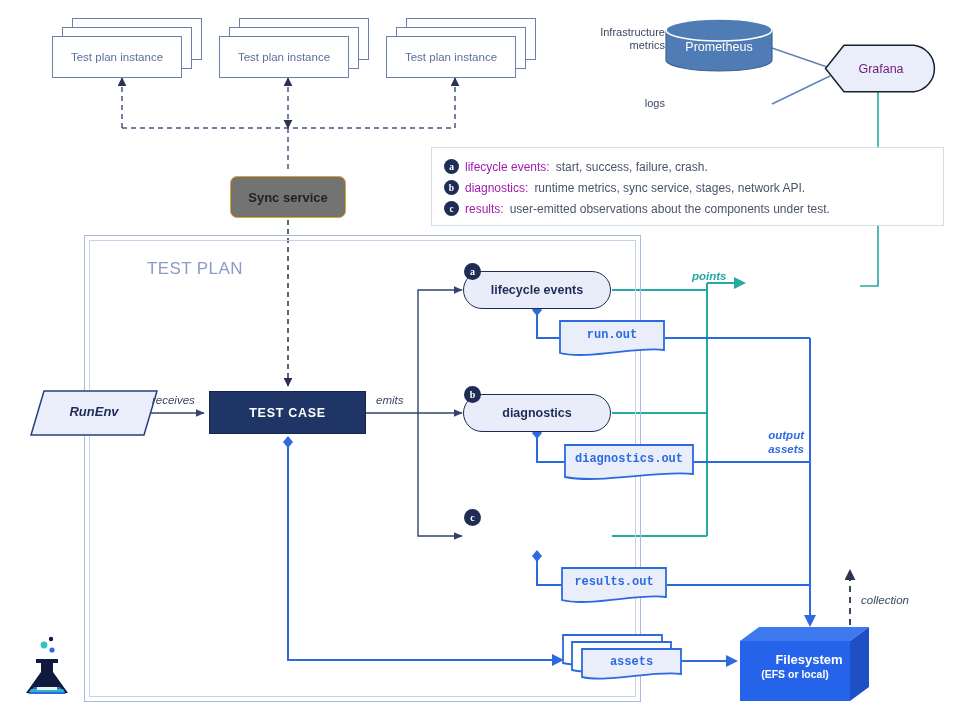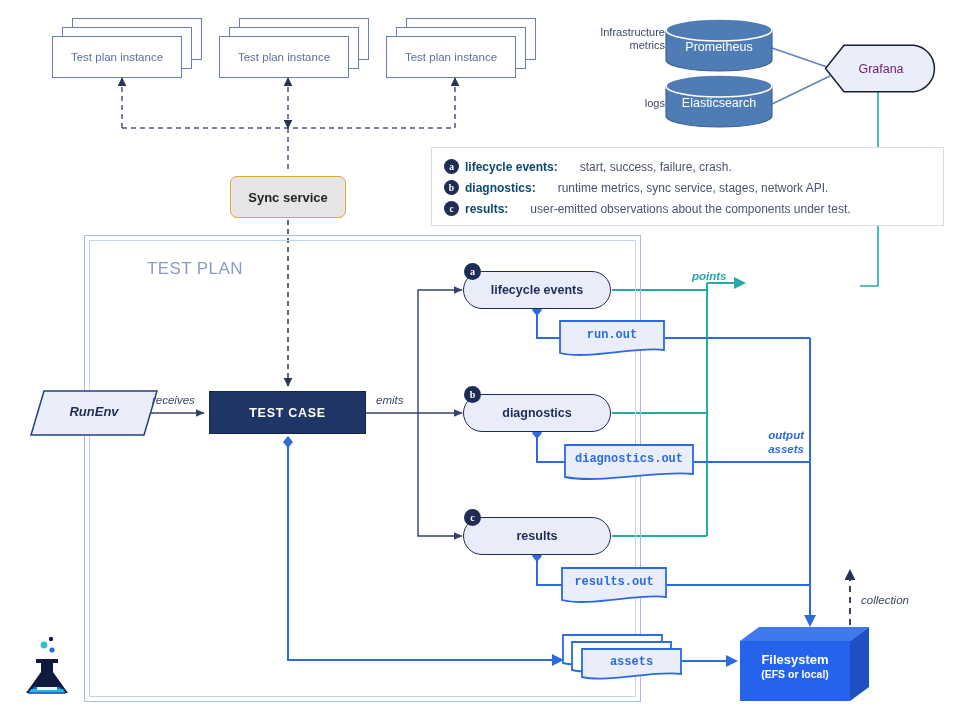--- a/index.html
+++ b/index.html
@@ -30,21 +30,21 @@
 
   
   #legend{position:absolute;left:431px;top:147px;width:513px;height:79px;
           background:#fff;border:1px solid #d6dce8;box-sizing:border-box;
           padding:8px 0 0 12px;}
   .lg-row{display:flex;align-items:center;height:21px;font-size:12px;color:#49546b;}
   .badge{width:15px;height:15px;border-radius:50%;background:#1f2d54;color:#fff;
          font-size:9.5px;font-weight:bold;display:flex;align-items:center;
          justify-content:center;margin-right:6px;flex:0 0 15px;
          font-family:"Liberation Serif",serif;}
-  .lg-key{font-weight:bold;color:#0c4a6e;margin-right:22px;}
+  .lg-key{font-weight:normal;color:#a21caf;margin-right:6px;}
 
   
   #frame-outer{position:absolute;left:84px;top:235px;width:557px;height:467px;
                border:1.4px solid #a9bbdd;box-sizing:border-box;}
   #frame-inner{position:absolute;left:89px;top:240px;width:547px;height:457px;
                border:1.4px solid #c4d2ea;box-sizing:border-box;background:transparent;}
   #frame-title{position:absolute;left:106px;top:258px;width:170px;
                font-size:17px;line-height:22px;color:#8a9cc2;letter-spacing:.4px;margin-left:41px;}
 
   
@@ -52,21 +52,21 @@
   #runenv .lbl{position:absolute;left:0;top:14px;width:100%;text-align:center;
                font-size:13px;font-weight:bold;font-style:italic;color:#1f2d54;}
 
   
   #testcase{position:absolute;left:209px;top:391px;width:157px;height:43px;
             background:#1f3566;border:1.3px solid #16264b;box-sizing:border-box;
             color:#fff;font-size:12.5px;font-weight:bold;letter-spacing:.7px;}
 
   
   #sync{position:absolute;left:230px;top:176px;width:116px;height:42px;
-        background:#e5e5e5;border:1.3px solid #dba828;border-radius:7px;
+        background:#737373;border:1.3px solid #dba828;border-radius:7px;
         box-sizing:border-box;font-size:13px;font-weight:bold;color:#22241f;}
 
   
   .pill{position:absolute;height:38px;background:#e9edfa;border:1.6px solid #1f2d54;
         border-radius:19px;box-sizing:border-box;font-size:12.5px;font-weight:bold;
         color:#1f2d54;}
   .pill-badge{position:absolute;width:17px;height:17px;border-radius:50%;
               background:#1f2d54;color:#fff;font-size:10px;font-weight:bold;
               display:flex;align-items:center;justify-content:center;
               font-family:"Liberation Serif",serif;z-index:6;}
@@ -74,21 +74,21 @@
   
   .doc{position:absolute;}
   .doc .lbl{position:absolute;left:0;top:8px;width:100%;text-align:center;
             font-family:"Liberation Mono",monospace;font-size:12px;font-weight:bold;
             color:#2b6ae0;}
   .docstack{position:absolute;}
 
   
   #fsbox{position:absolute;left:740px;top:627px;width:130px;height:75px;}
   #fsbox .t1{position:absolute;left:0;top:25px;width:110px;text-align:center;
-             color:#fff;font-size:13px;font-weight:bold;}
+             color:#fff;font-size:13px;font-weight:bold;padding-left:14px;}
   #fsbox .t2{position:absolute;left:0;top:41px;width:110px;text-align:center;
              color:#fff;font-size:10.5px;font-weight:bold;}
 
   
   .elabel{position:absolute;font-size:11.5px;font-style:italic;color:#3b4762;
           white-space:nowrap;}
   .elabel.teal{color:#1fa8a0;font-weight:bold;}
   .elabel.blue{color:#2b6ae0;font-weight:bold;text-align:right;}
   .slabel{position:absolute;font-size:11px;color:#3b4762;text-align:right;
           line-height:13px;white-space:nowrap;}
@@ -218,27 +218,20 @@
   </div>
 
   <div class="cyl" style="left:664px;top:18px;width:110px;height:54px;">
     <svg width="110" height="54" viewBox="0 0 110 54">
       <path d="M2,12 L2,42 A53,11 0 0 0 108,42 L108,12 Z" fill="#4f7cb5" stroke="#3d6496" stroke-width="1.2"></path>
       <ellipse cx="55" cy="12" rx="53" ry="11" fill="#4f7cb5" stroke="#fff" stroke-width="1.6"></ellipse>
     </svg>
     <div class="lbl" style="top:22px;">Prometheus</div>
   </div>
 
-  <div class="cyl" style="left:664px;top:74px;width:110px;height:54px;">
-    <svg width="110" height="54" viewBox="0 0 110 54">
-      <path d="M2,12 L2,42 A53,11 0 0 0 108,42 L108,12 Z" fill="#4f7cb5" stroke="#3d6496" stroke-width="1.2"></path>
-      <ellipse cx="55" cy="12" rx="53" ry="11" fill="#4f7cb5" stroke="#fff" stroke-width="1.6"></ellipse>
-    </svg>
-    <div class="lbl" style="top:22px;">Elasticsearch</div>
-  </div>
 
   <div class="grafana" style="left:824px;top:44px;width:114px;height:49px;">
     <svg width="114" height="49" viewBox="0 0 114 49">
       <path d="M90,1.2 A23.5,23.5 0 0 1 90,47.8 L20,47.8 L1.5,24.5 L20,1.2 Z" fill="#eaeefb" stroke="#17202e" stroke-width="1.5"></path>
     </svg>
     <div class="lbl" style="top:18px;">Grafana</div>
   </div>
 
   <div id="legend">
     <div class="lg-row">
@@ -282,23 +275,20 @@
   <div class="pill node" style="left:463px;top:271px;width:148px;">
     <span>lifecycle events</span>
   </div>
   <div class="pill-badge" style="left:464px;top:263px;">a</div>
 
   <div class="pill node" style="left:463px;top:394px;width:148px;">
     <span>diagnostics</span>
   </div>
   <div class="pill-badge" style="left:464px;top:386px;">b</div>
 
-  <div class="pill node" style="left:463px;top:517px;width:148px;">
-    <span>results</span>
-  </div>
   <div class="pill-badge" style="left:464px;top:509px;">c</div>
 
   <div class="doc" style="left:559px;top:320px;width:106px;height:38px;">
     <svg width="106" height="38" viewBox="0 0 106 38">
       <path d="M1,1 L105,1 L105,30 C78,26 28,40 1,33 Z" fill="#eaeefb" stroke="#2b6ae0" stroke-width="1.8"></path>
     </svg>
     <div class="lbl">run.out</div>
   </div>
 
   <div class="doc" style="left:561px;top:567px;width:106px;height:38px;">

